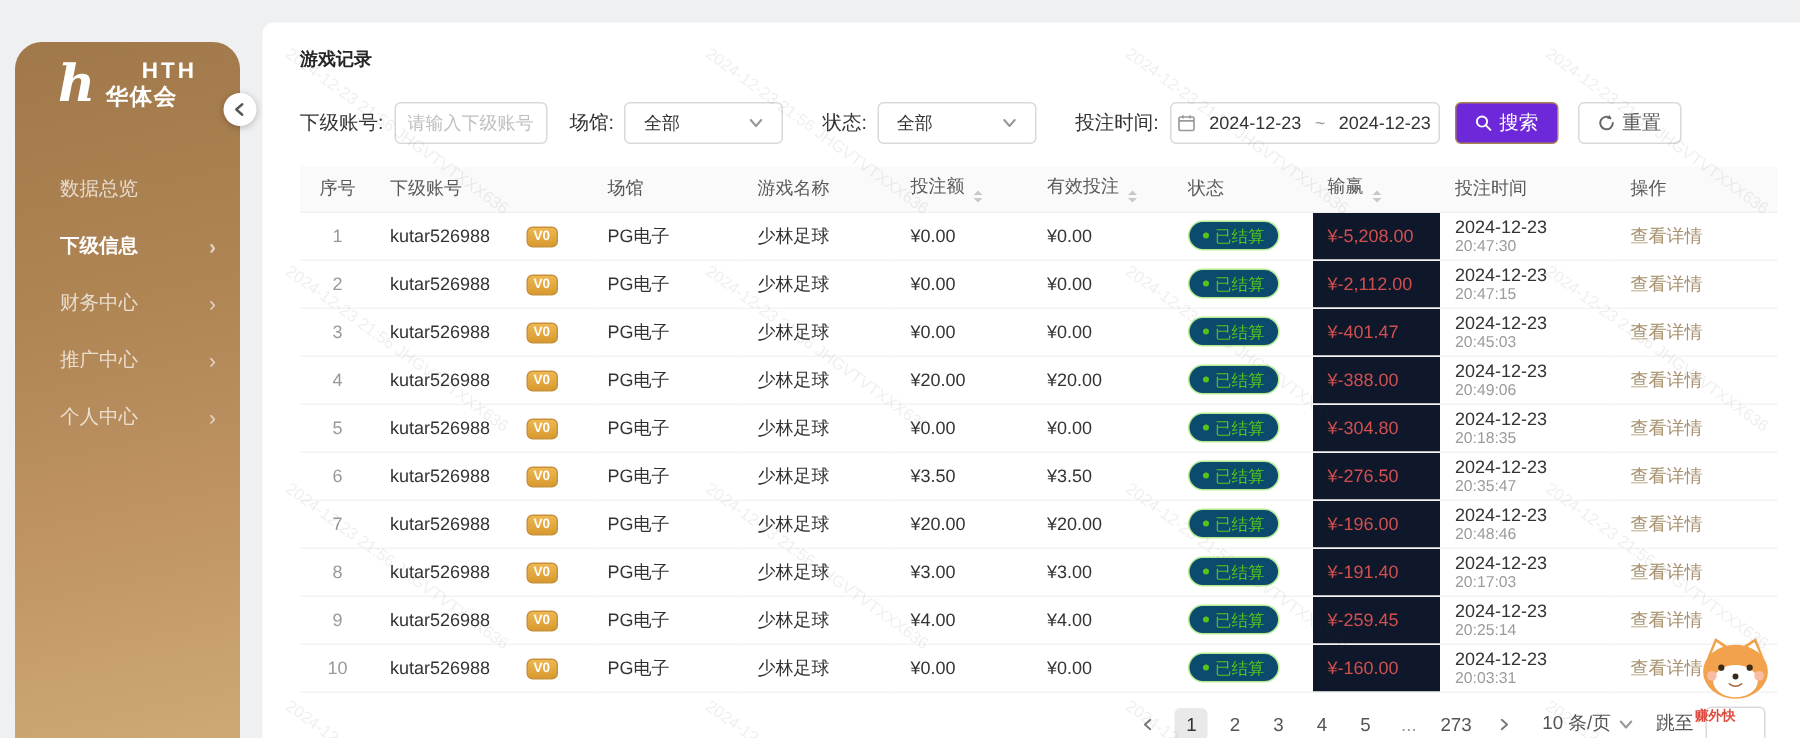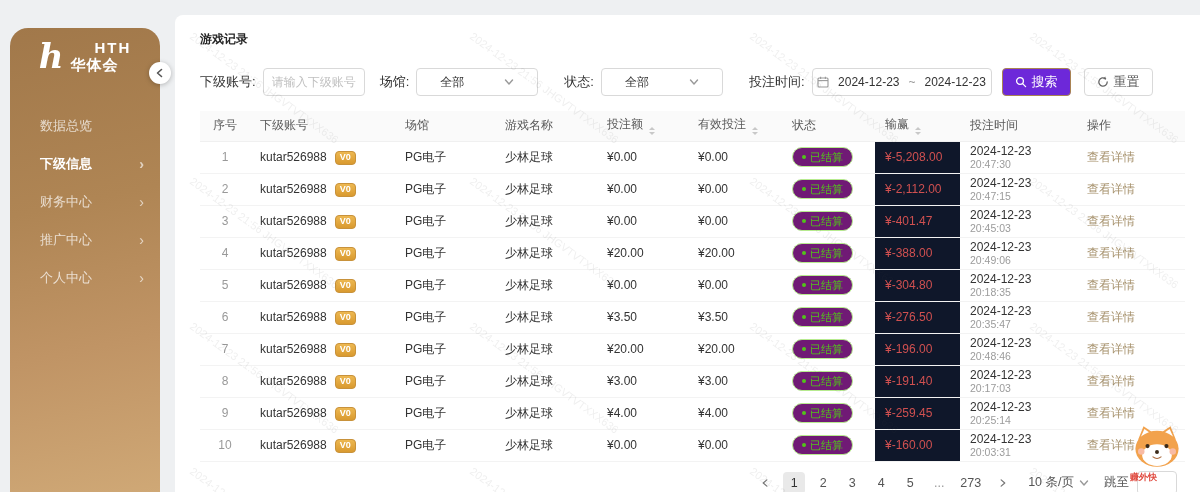--- a/index.html
+++ b/index.html
@@ -29,22 +29,22 @@
   .card { position:absolute; left:175px; top:15px; right:0; bottom:0; background:#fff;
     border-radius:8px 0 0 0; padding:14px 15px 0 25px; }
   .page-title { font-size:12px; font-weight:bold; color:#262626; margin:2px 0 20px; }
 
   
   .filters { display:flex; align-items:center; font-size:13px; color:#333; margin-bottom:15px; }
   .filters .lbl { margin-right:7px; white-space:nowrap; }
   .txt-input { width:102px; height:28px; border:1px solid #d9d9d9; border-radius:4px; padding:0 8px;
     font-size:12px; color:#333; outline:none; font-family:inherit; }
   .txt-input::placeholder { color:#bfbfbf; }
-  .sel { width:122px; height:28px; border:1px solid #d9d9d9; border-radius:4px; background:#fff;
-    display:flex; align-items:center; justify-content:space-between; padding:0 23px; font-size:12px; color:#333; cursor:pointer; }
+  .sel { width:106px; height:28px; border:1px solid #d9d9d9; border-radius:4px; background:#fff;
+    display:flex; align-items:center; justify-content:space-between; padding:0 12px; font-size:12px; color:#333; cursor:pointer; }
   .gap { width:15px; } .gap-lg { width:26px; }
   .daterange { height:28px; width:180px; border:1px solid #d9d9d9; border-radius:4px;
     display:flex; align-items:center; justify-content:center; gap:9px; font-size:12px; color:#333; cursor:pointer; }
   .daterange .sep { color:#999; }
   .btn { height:28px; border-radius:4px; display:flex; align-items:center; gap:5px;
     padding:0 12px; font-size:13px; cursor:pointer; font-family:inherit; }
   .btn-search { background:#6d28d9; border:1px solid #a98353; color:#fff; margin-left:10px; }
   .btn-reset { background:#fff; border:1px solid #d9d9d9; color:#595959; margin-left:13px; }
 
   
@@ -52,24 +52,24 @@
   thead th { background:#fafafa; height:30px; font-weight:normal; color:#595959; text-align:left;
     padding:0 10px; border-bottom:1px solid #f0f0f0; white-space:nowrap; }
   thead th.c { text-align:center; padding:0 4px; }
   tbody td { height:32px; padding:0 10px; border-bottom:1px solid #f3f3f3; color:#333; white-space:nowrap; overflow:hidden; }
   tbody td.c { text-align:center; color:#999; padding:0 4px; }
   td.win { color:#d05050; background:#0f172a; }
   .sort { display:inline-flex; flex-direction:column; margin-left:6px; vertical-align:-2px; }
   .sort i { width:0; height:0; border:3.5px solid transparent; display:block; }
   .sort .up { border-bottom-color:#c8c8c8; border-top-width:0; margin-bottom:2px; }
   .sort .down { border-top-color:#c8c8c8; border-bottom-width:0; }
-  .badge { display:inline-block; margin-left:8px; padding:1px 4px 2px; font-size:9px; font-weight:bold; color:#fff;
+  .badge { display:inline-block; margin-left:24px; padding:1px 4px 2px; font-size:9px; font-weight:bold; color:#fff;
     background:linear-gradient(#edb851,#d99a2f); border:1px solid #c8923b; border-radius:4px; line-height:1; vertical-align:1px; }
   .pill { display:inline-flex; align-items:center; gap:4px; height:20px; padding:0 9px; border-radius:11px;
-    background:#701a75; border:1px solid #b7eb8f; color:#52c41a; font-size:11px; }
+    background:#0c4a6e; border:1px solid #b7eb8f; color:#52c41a; font-size:11px; }
   .pill .dot { width:4px; height:4px; border-radius:50%; background:#52c41a; }
   .tcell { line-height:1.2; }
   .tcell .d { color:#333; font-size:12px; }
   .tcell .t { color:#9b9b9b; font-size:10.5px; }
   .action-link { color:#a6916c; cursor:pointer; }
 
   
   .pagination { margin-top:9px; display:flex; align-items:center; justify-content:flex-end; gap:7px;
     font-size:12.5px; color:#555; padding-right:8px; }
   .pg { min-width:22px; height:22px; display:flex; align-items:center; justify-content:center;

